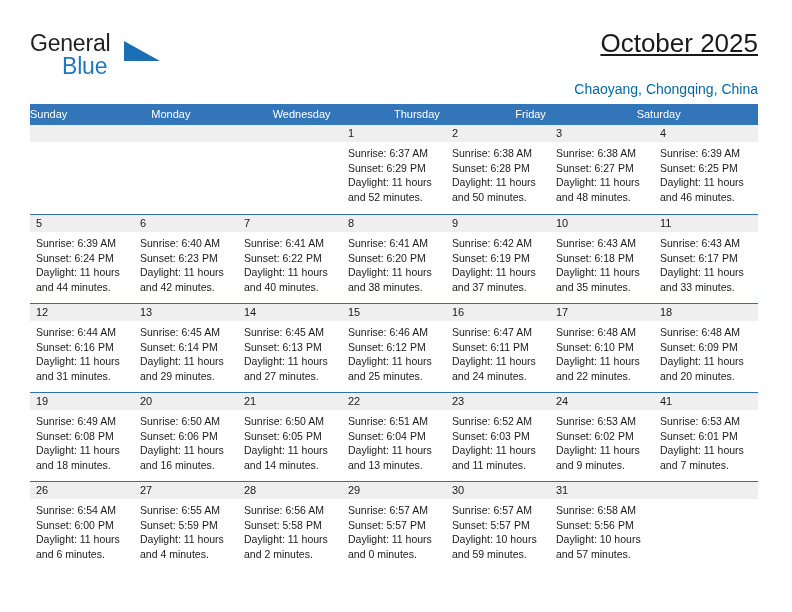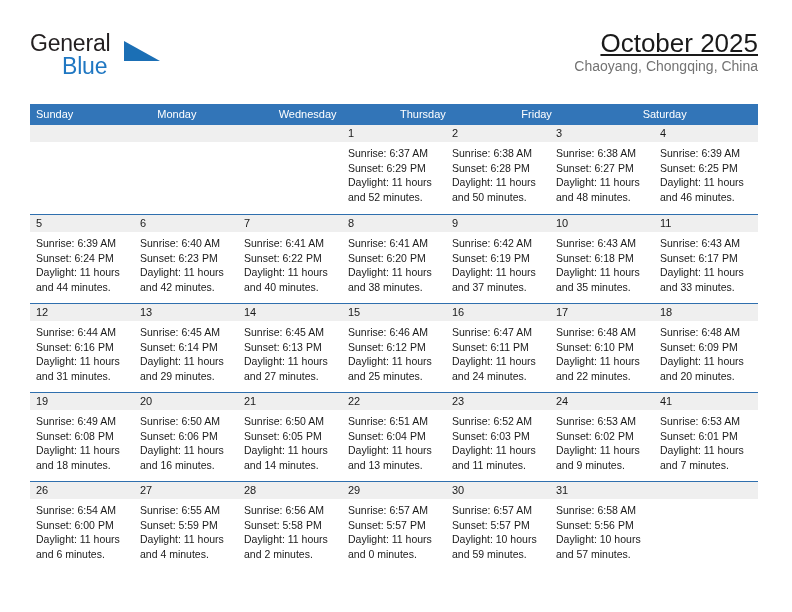--- a/index.html
+++ b/index.html
@@ -71,23 +71,23 @@
     text-align: right;
   }
   .cal-title {
     font-size: 26px;
     color: #1a1a1a;
     line-height: 30px;
     white-space: nowrap;
     text-decoration: underline;
   }
   .cal-subtitle {
-    margin-top: 0;
+    margin-top: 23px;
     font-size: 14px;
-    color: #737373;
+    color: #0369a1;
     line-height: 17px;
     white-space: nowrap;
   }
 
   
   .calendar {
     position: absolute;
     left: 30px;
     top: 104px;
     width: 728px;
@@ -95,21 +95,20 @@
   .dow-row {
     display: flex;
     background: #3275b8;
     height: 21px;
   }
   .dow {
     flex: 1 1 0;
     font-size: 11px;
     color: #ffffff;
     line-height: 21px;
-    padding-left: 6px;
     box-sizing: border-box;
     white-space: nowrap;
   }
   .week {
     display: flex;
     border-top: 1px solid #2f6fae;
     height: 89px;
     box-sizing: border-box;
   }
   .week:first-of-type {

